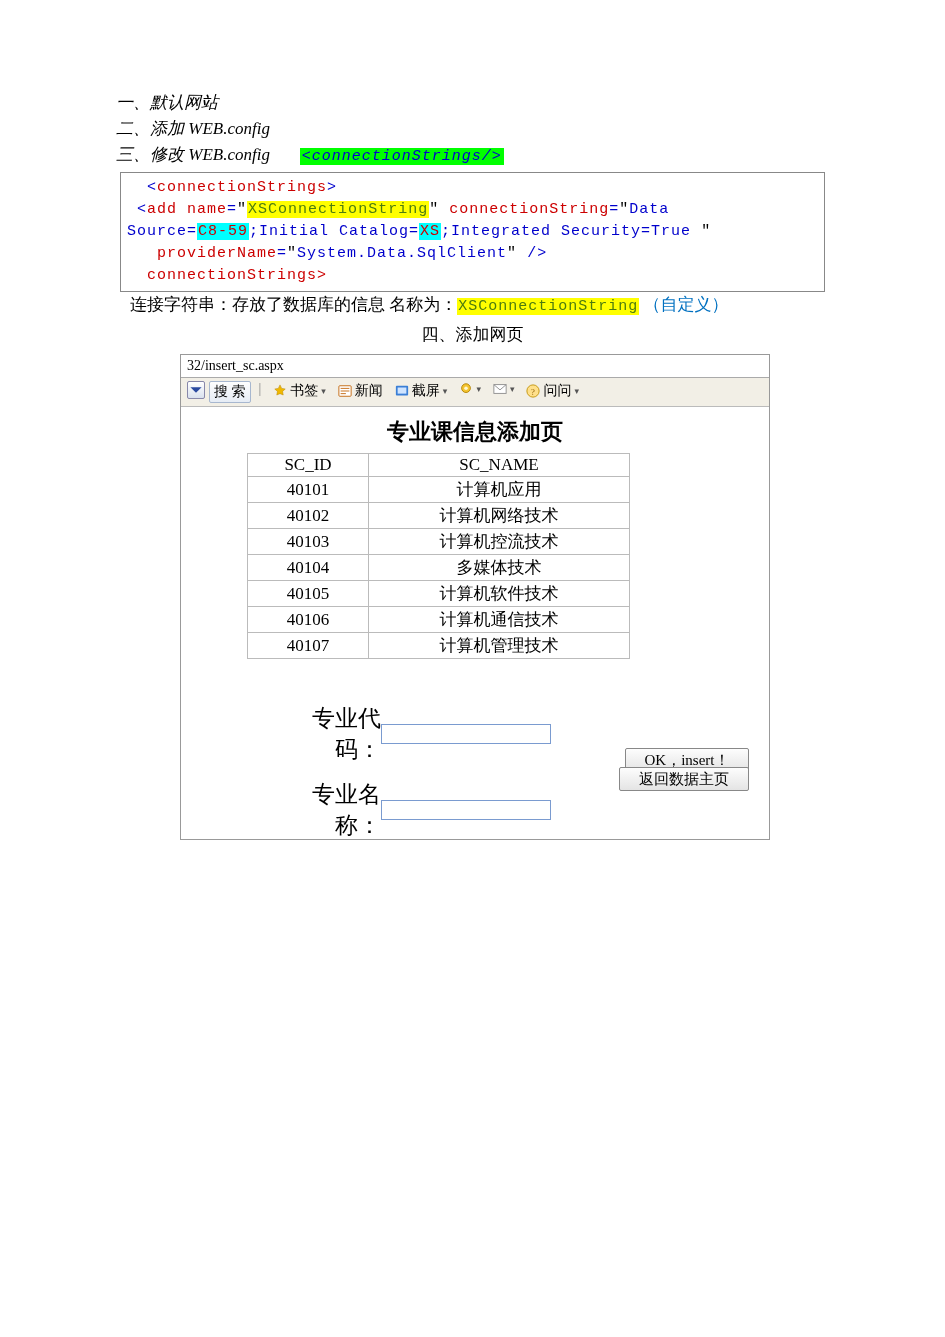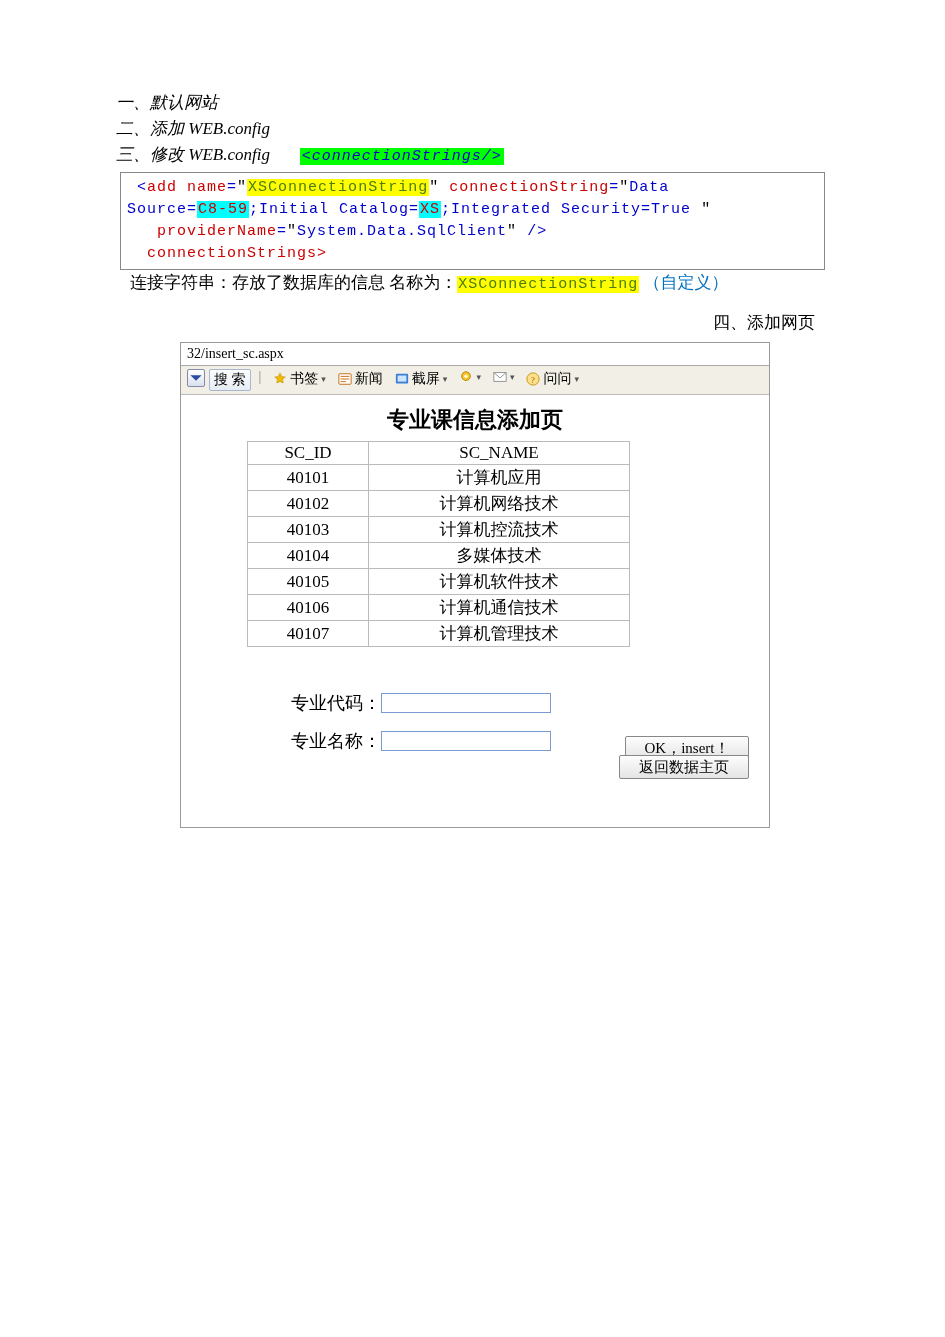--- a/index.html
+++ b/index.html
@@ -62,26 +62,26 @@
     line-height: 26px;
   }
   .note-line .hl-yellow {
     font-family: "Courier New", monospace;
     letter-spacing: 1px;
     font-size: 15px;
   }
   .blue-paren { color: #0070c0; }
   .spread-line {
     display: flex;
-    justify-content: flex-end;
+    justify-content: center;
     padding-left: 130px;
     padding-right: 130px;
     font-size: 17px;
     line-height: 26px;
-    margin-top: 12px;
+    margin-top: 2px;
   }
 
   
   .browser {
     width: 588px;
     margin: 6px 0 0 180px;
     border: 1px solid #999;
     background: #22c55e;
   }
   .addr-bar {
@@ -164,21 +164,21 @@
     position: relative;
     height: 120px;
   }
   .form-row {
     display: flex;
     align-items: center;
     margin-left: 90px;
     margin-bottom: 14px;
   }
   .form-label {
-    font-size: 18px;
+    font-size: 23px;
     width: 100px;
     text-align: right;
   }
   .form-input {
     width: 170px;
     height: 20px;
     border: 1px solid #7a9bd0;
     background: #fff;
     font-size: 14px;
     padding: 0 4px;
@@ -208,20 +208,23 @@
     <div class="text-line">一、默认网站</div>
     <div class="text-line">二、添加 WEB.config</div>
     <div class="text-line">
       <span>三、修改 WEB.config</span>
       &nbsp;&nbsp;&nbsp;&nbsp;&nbsp;
       <span class="hl-green">&lt;connectionStrings/&gt;</span>
     </div>
   </div>
 
   <div class="code-box">
+    <div>
+      &nbsp;&nbsp;<span class="c-blue">&lt;</span><span class="c-red">connectionStrings</span><span class="c-blue">&gt;</span>
+    </div>
     <div>
       &nbsp;<span class="c-blue">&lt;</span><span class="c-red">add</span>
       <span class="c-red">name</span><span class="c-blue">=</span><span class="c-black">"</span><span class="hl-yellow">XSConnectionString</span><span class="c-black">"</span>
       <span class="c-red">connectionString</span><span class="c-blue">=</span><span class="c-black">"</span><span class="c-blue">Data</span>
     </div>
     <div>
       <span class="c-blue">Source=</span><span class="hl-cyan">C8-59</span><span class="c-blue">;Initial Catalog=</span><span class="hl-cyan">XS</span><span class="c-blue">;Integrated Security=True </span><span class="c-black">"</span>
     </div>
     <div>
       &nbsp;&nbsp;&nbsp;<span class="c-red">providerName</span><span class="c-blue">=</span><span class="c-black">"</span><span class="c-blue">System.Data.SqlClient</span><span class="c-black">"</span><span class="c-blue"> /&gt;</span>

